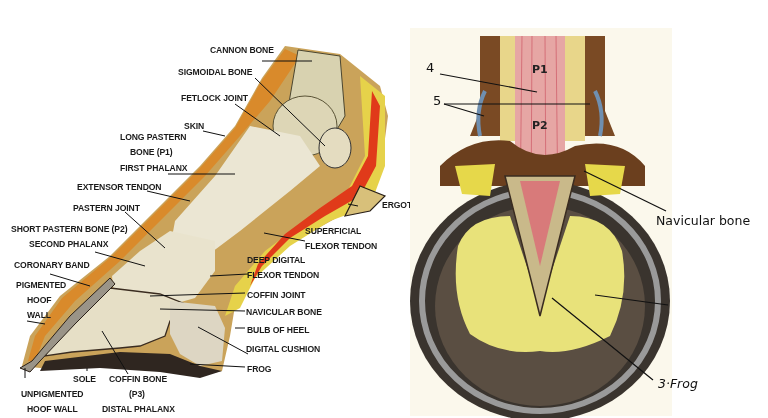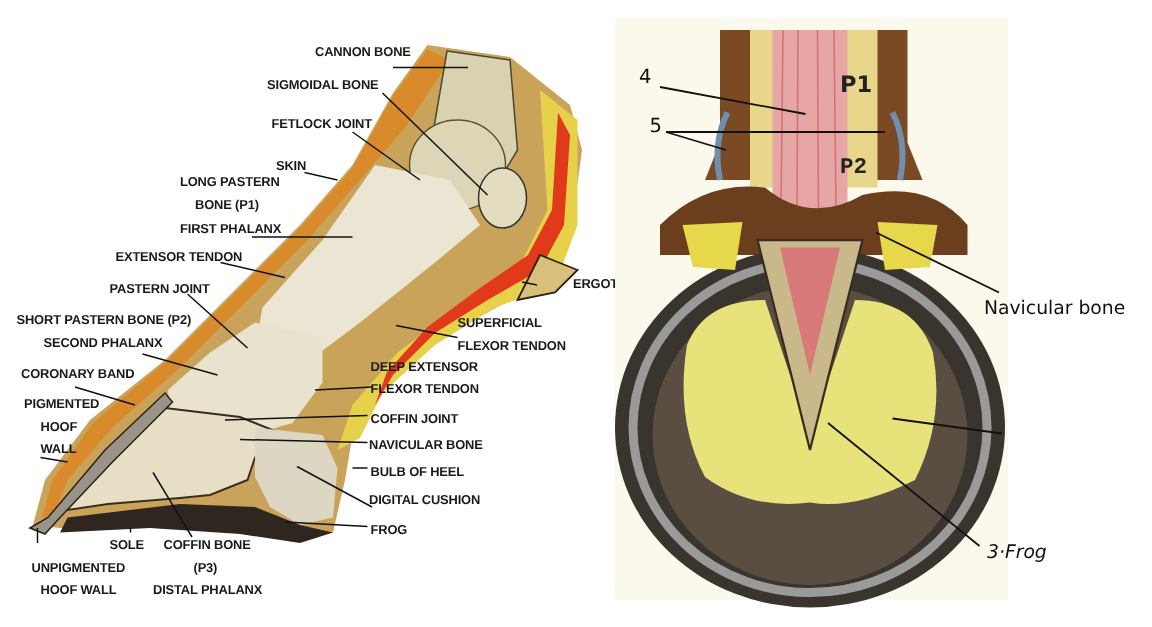--- a/index.html
+++ b/index.html
@@ -1,24 +1,24 @@
 <!DOCTYPE html>
 <html><head>
 <meta charset="utf-8">
 <style>
   html, body { margin:0; padding:0; background:#ffffff; }
   body { width:768px; height:418px; position:relative; overflow:hidden; font-family:"Liberation Sans", sans-serif; }
-  .panel { position:absolute; top:0; height:296px; }
+  .panel { position:absolute; top:16px; height:296px; }
   #left { left:0; width:400px; }
   #right { left:400px; width:368px; }
   svg { position:absolute; left:0; top:0; }
   .lbl { position:absolute; font-family:"Liberation Sans", sans-serif; font-weight:bold; font-size:8.6px; color:#1a1a1a; white-space:nowrap; letter-spacing:-0.1px; }
   .rlbl { position:absolute; font-family:"DejaVu Sans", sans-serif; font-size:12.5px; color:#111; white-space:nowrap; }
   .num { position:absolute; font-family:"DejaVu Sans", sans-serif; font-size:13px; color:#111; }
-  .pl { position:absolute; font-family:"DejaVu Sans", sans-serif; font-weight:bold; font-size:15px; color:#222;margin-left:28px; }
+  .pl { position:absolute; font-family:"DejaVu Sans", sans-serif; font-weight:bold; font-size:11px; color:#222; }
 </style>
 </head>
 <body>
 
 <div id="left" class="panel">
   <svg width="400" height="418" viewBox="0 0 400 418">
 
     <path d="M285,30 L340,38 L380,70 L388,100 L380,160 L365,195 L340,200 L295,225 L255,255 L235,290 L230,320 L222,355 L200,360 L160,352 L110,348 L40,352 L22,350 L30,320 L60,280 L110,240 L160,190 L200,150 L235,110 L262,62 Z" fill="#caa35a"></path>
 
     <path d="M285,33 L300,40 L270,85 L240,120 L205,160 L165,200 L120,245 L75,285 L45,320 L35,345 L28,345 L35,320 L62,282 L112,240 L160,192 L200,152 L235,112 L262,64 Z" fill="#d98a2b"></path>
@@ -83,21 +83,21 @@
   <div class="lbl" style="left:11px;top:208px;">SHORT PASTERN BONE (P2)</div>
   <div class="lbl" style="left:29px;top:223px;">SECOND PHALANX</div>
   <div class="lbl" style="left:14px;top:244px;">CORONARY BAND</div>
   <div class="lbl" style="left:16px;top:264px;">PIGMENTED</div>
   <div class="lbl" style="left:27px;top:279px;text-align:center;">HOOF</div>
   <div class="lbl" style="left:27px;top:294px;">WALL</div>
 
   <div class="lbl" style="left:362px;top:184px;padding-left:20px;">ERGOT</div>
   <div class="lbl" style="left:305px;top:210px;">SUPERFICIAL</div>
   <div class="lbl" style="left:305px;top:225px;">FLEXOR TENDON</div>
-  <div class="lbl" style="left:247px;top:239px;">DEEP EXTENSOR</div>
+  <div class="lbl" style="left:247px;top:239px;">DEEP DIGITAL</div>
   <div class="lbl" style="left:247px;top:254px;">FLEXOR TENDON</div>
   <div class="lbl" style="left:247px;top:274px;">COFFIN JOINT</div>
   <div class="lbl" style="left:246px;top:291px;">NAVICULAR BONE</div>
   <div class="lbl" style="left:247px;top:309px;">BULB OF HEEL</div>
   <div class="lbl" style="left:246px;top:328px;">DIGITAL CUSHION</div>
   <div class="lbl" style="left:247px;top:348px;">FROG</div>
 
   <div class="lbl" style="left:73px;top:358px;">SOLE</div>
   <div class="lbl" style="left:109px;top:358px;">COFFIN BONE</div>
   <div class="lbl" style="left:129px;top:373px;">(P3)</div>
@@ -143,16 +143,16 @@
       <line x1="44" y1="88" x2="84" y2="100"></line>
       <line x1="184" y1="155" x2="266" y2="195"></line>
       <line x1="195" y1="279" x2="268" y2="289"></line>
       <line x1="152" y1="282" x2="253" y2="364"></line>
     </g>
   </svg>
 
   <div class="num" style="left:26px;top:44px;">4</div>
   <div class="num" style="left:33px;top:77px;">5</div>
   <div class="pl" style="left:132px;top:47px;">P1</div>
-  <div class="pl" style="left:132px;top:103px;font-family:Liberation Mono, monospace;">P2</div>
+  <div class="pl" style="left:132px;top:103px;">P2</div>
   <div class="rlbl" style="left:256px;top:197px;">Navicular bone</div>
   <div class="rlbl" style="left:258px;top:360px;font-style:italic;">3·Frog</div>
 </div>
 
 </body></html>

